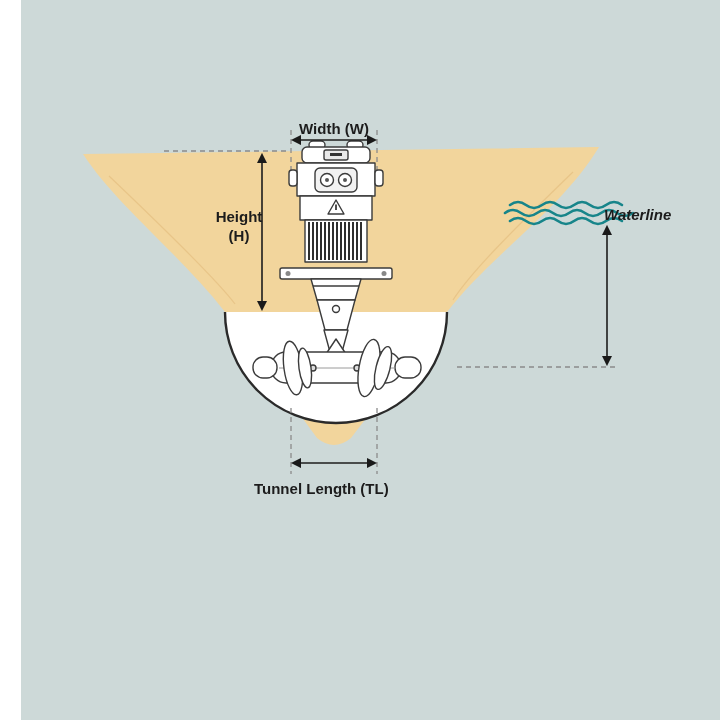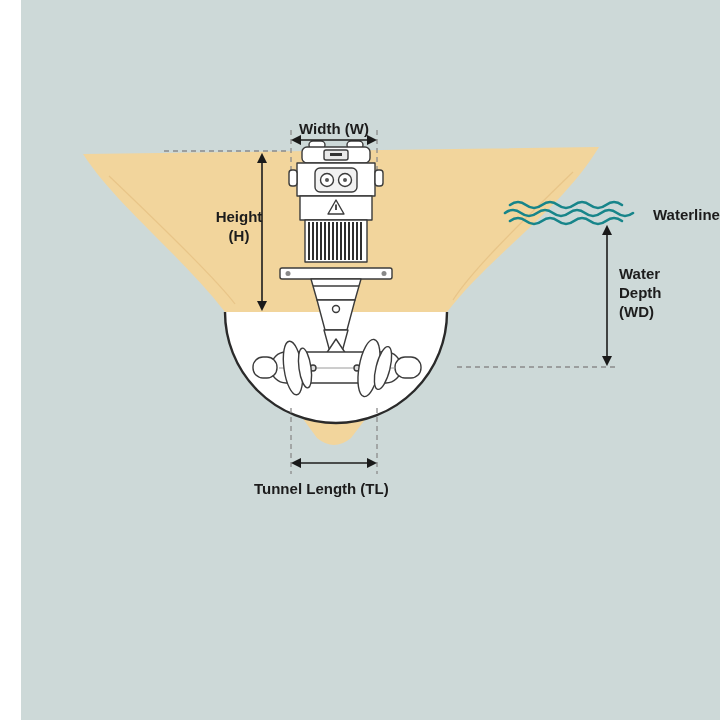--- a/index.html
+++ b/index.html
@@ -109,20 +109,17 @@
     <line class="dim" x1="241" y1="155" x2="241" y2="309" marker-start="url(#ah)" marker-end="url(#ah)"></line>
     <line class="dim" x1="586" y1="227" x2="586" y2="364" marker-start="url(#ah)" marker-end="url(#ah)"></line>
     <line class="dim" x1="272" y1="463" x2="354" y2="463" marker-start="url(#ah)" marker-end="url(#ah)"></line>
   </svg>
 
   <div class="label" style="left:252px; top:119px; width:122px; text-align:center;">Width (W)</div>
 
   <div class="label" style="left:190px; top:207px; width:56px; text-align:center;">Height
 (H)</div>
 
-  <div class="label" style="left:632px; top:205px;">Waterline</div>
+  <div class="label" style="left:583px; top:205px;font-style:italic;">Waterline</div>
 
-  <div class="label" style="left:598px; top:264px; width:60px; text-align:left;">Water
-Depth
-(WD)</div>
 
   <div class="label" style="left:233px; top:479px; width:160px; ">Tunnel Length (TL)</div>
 </div>
 
 </body></html>

